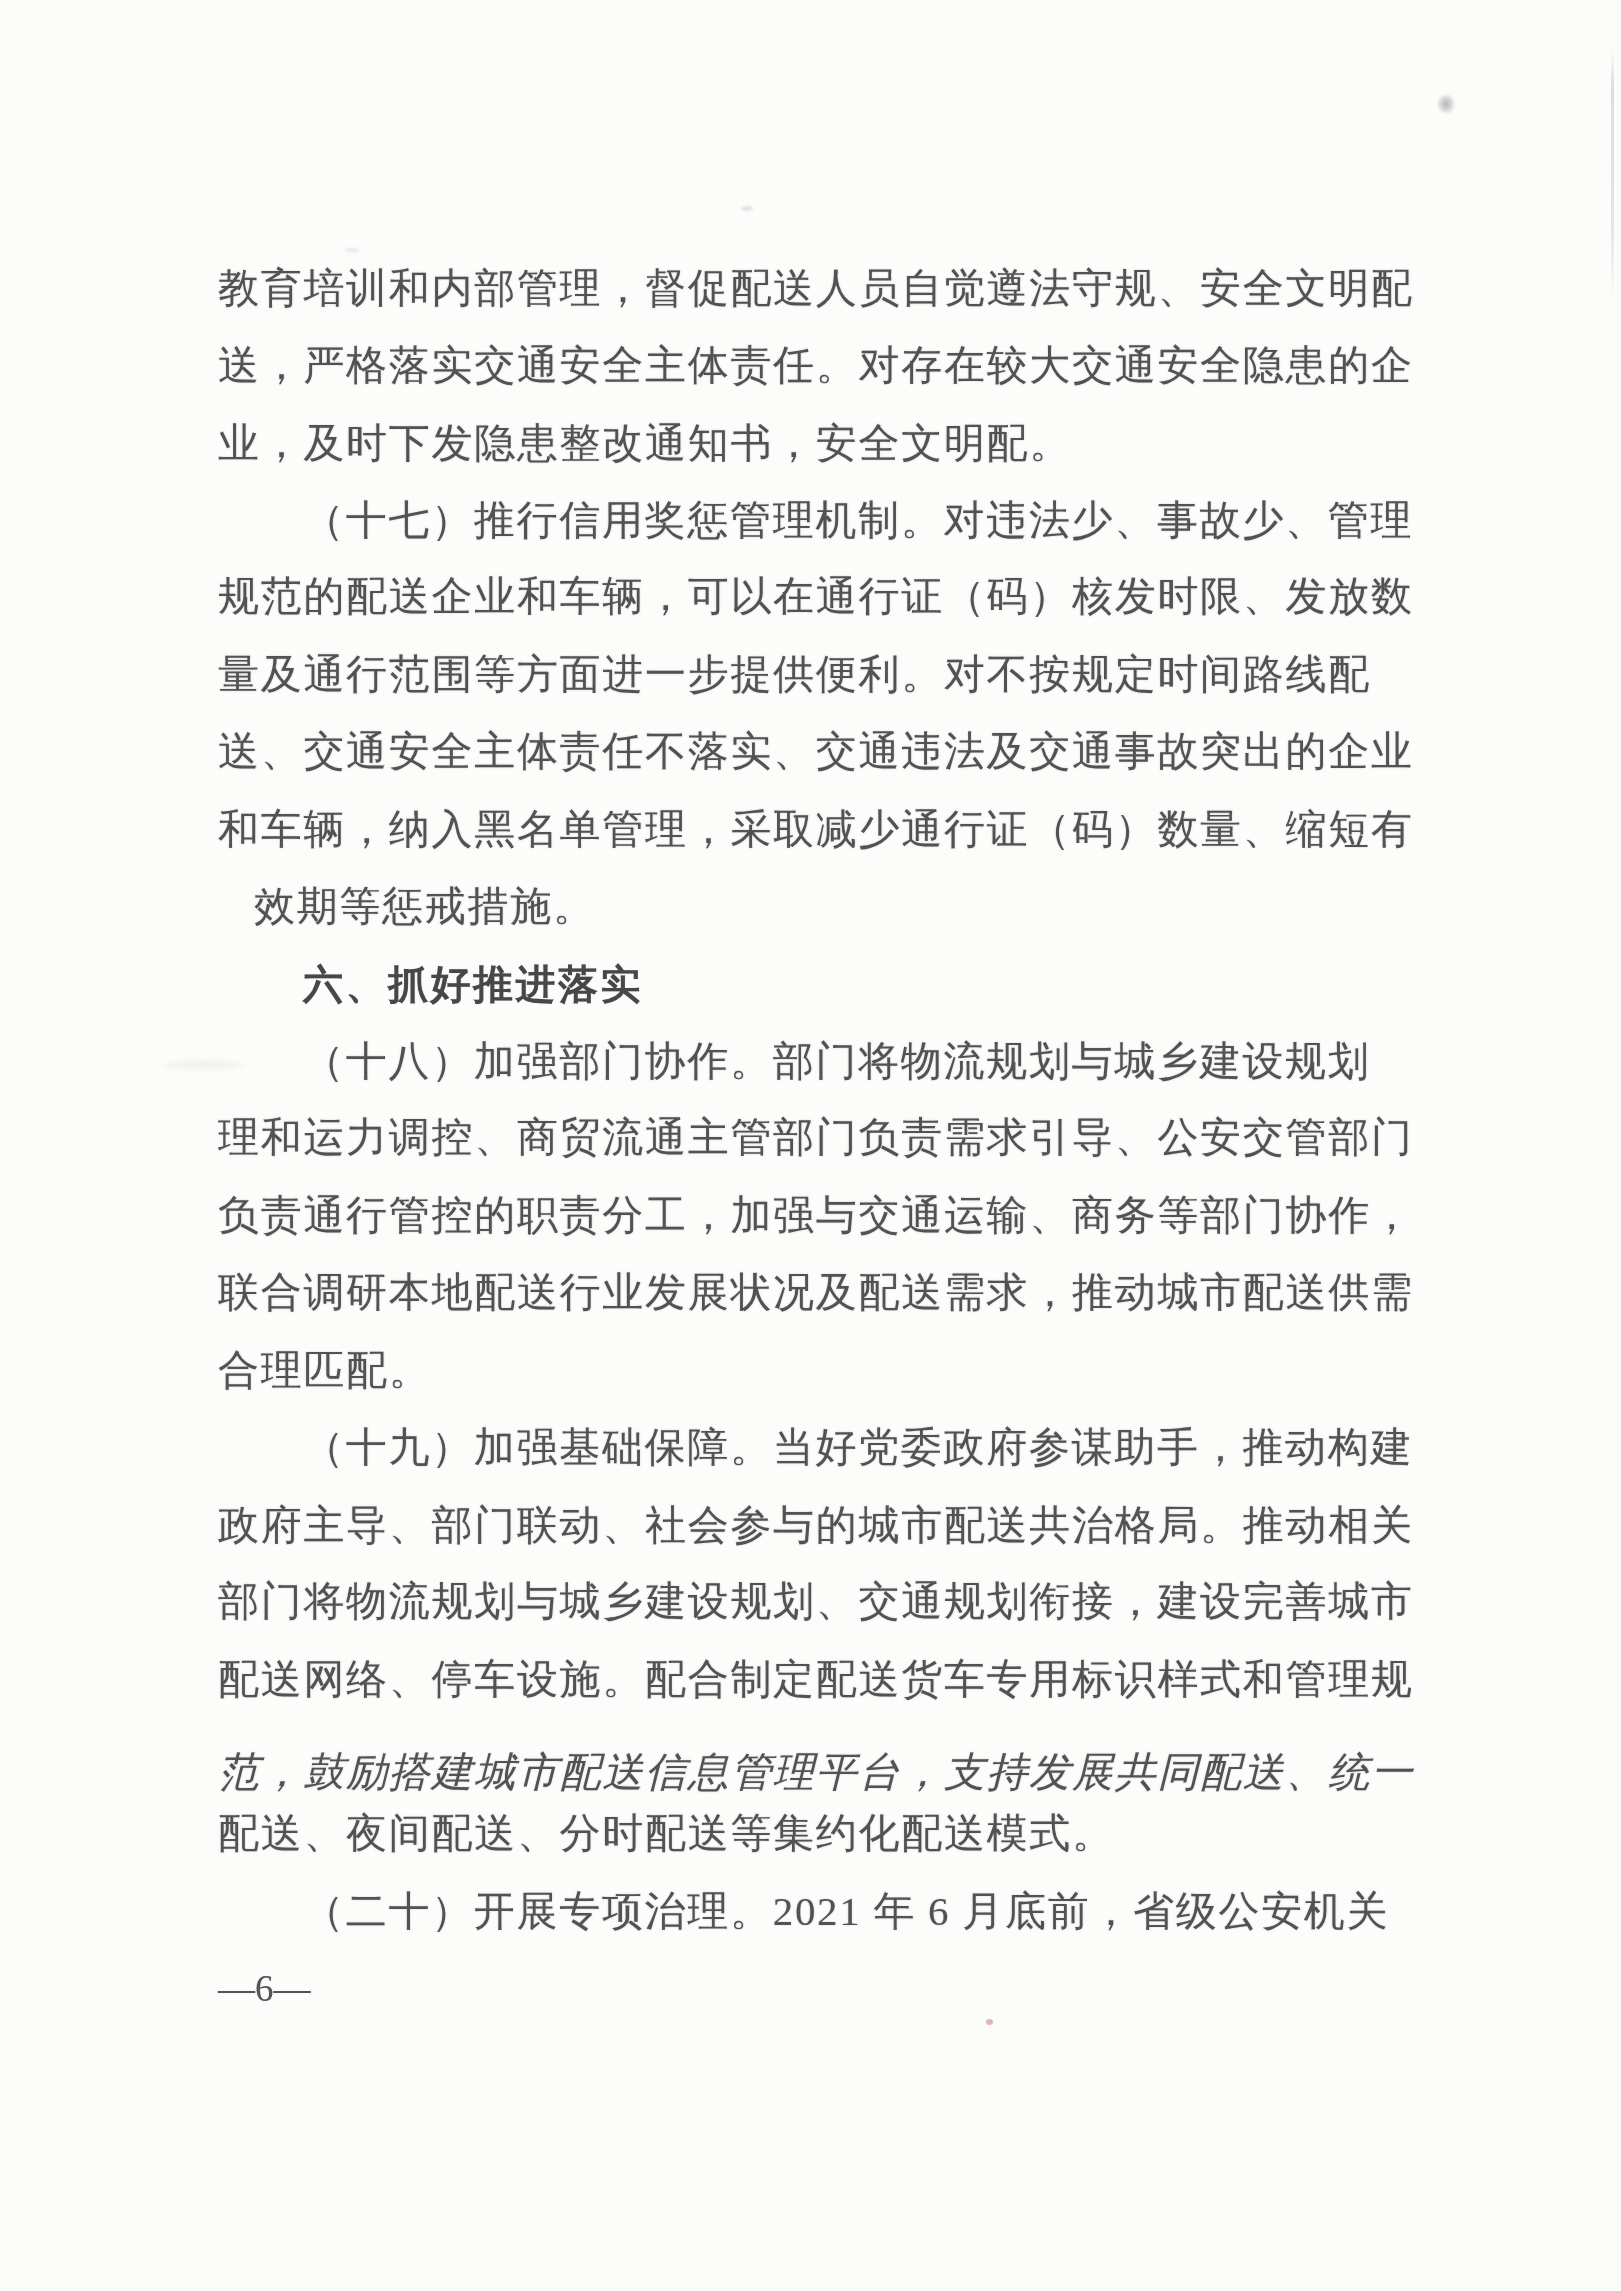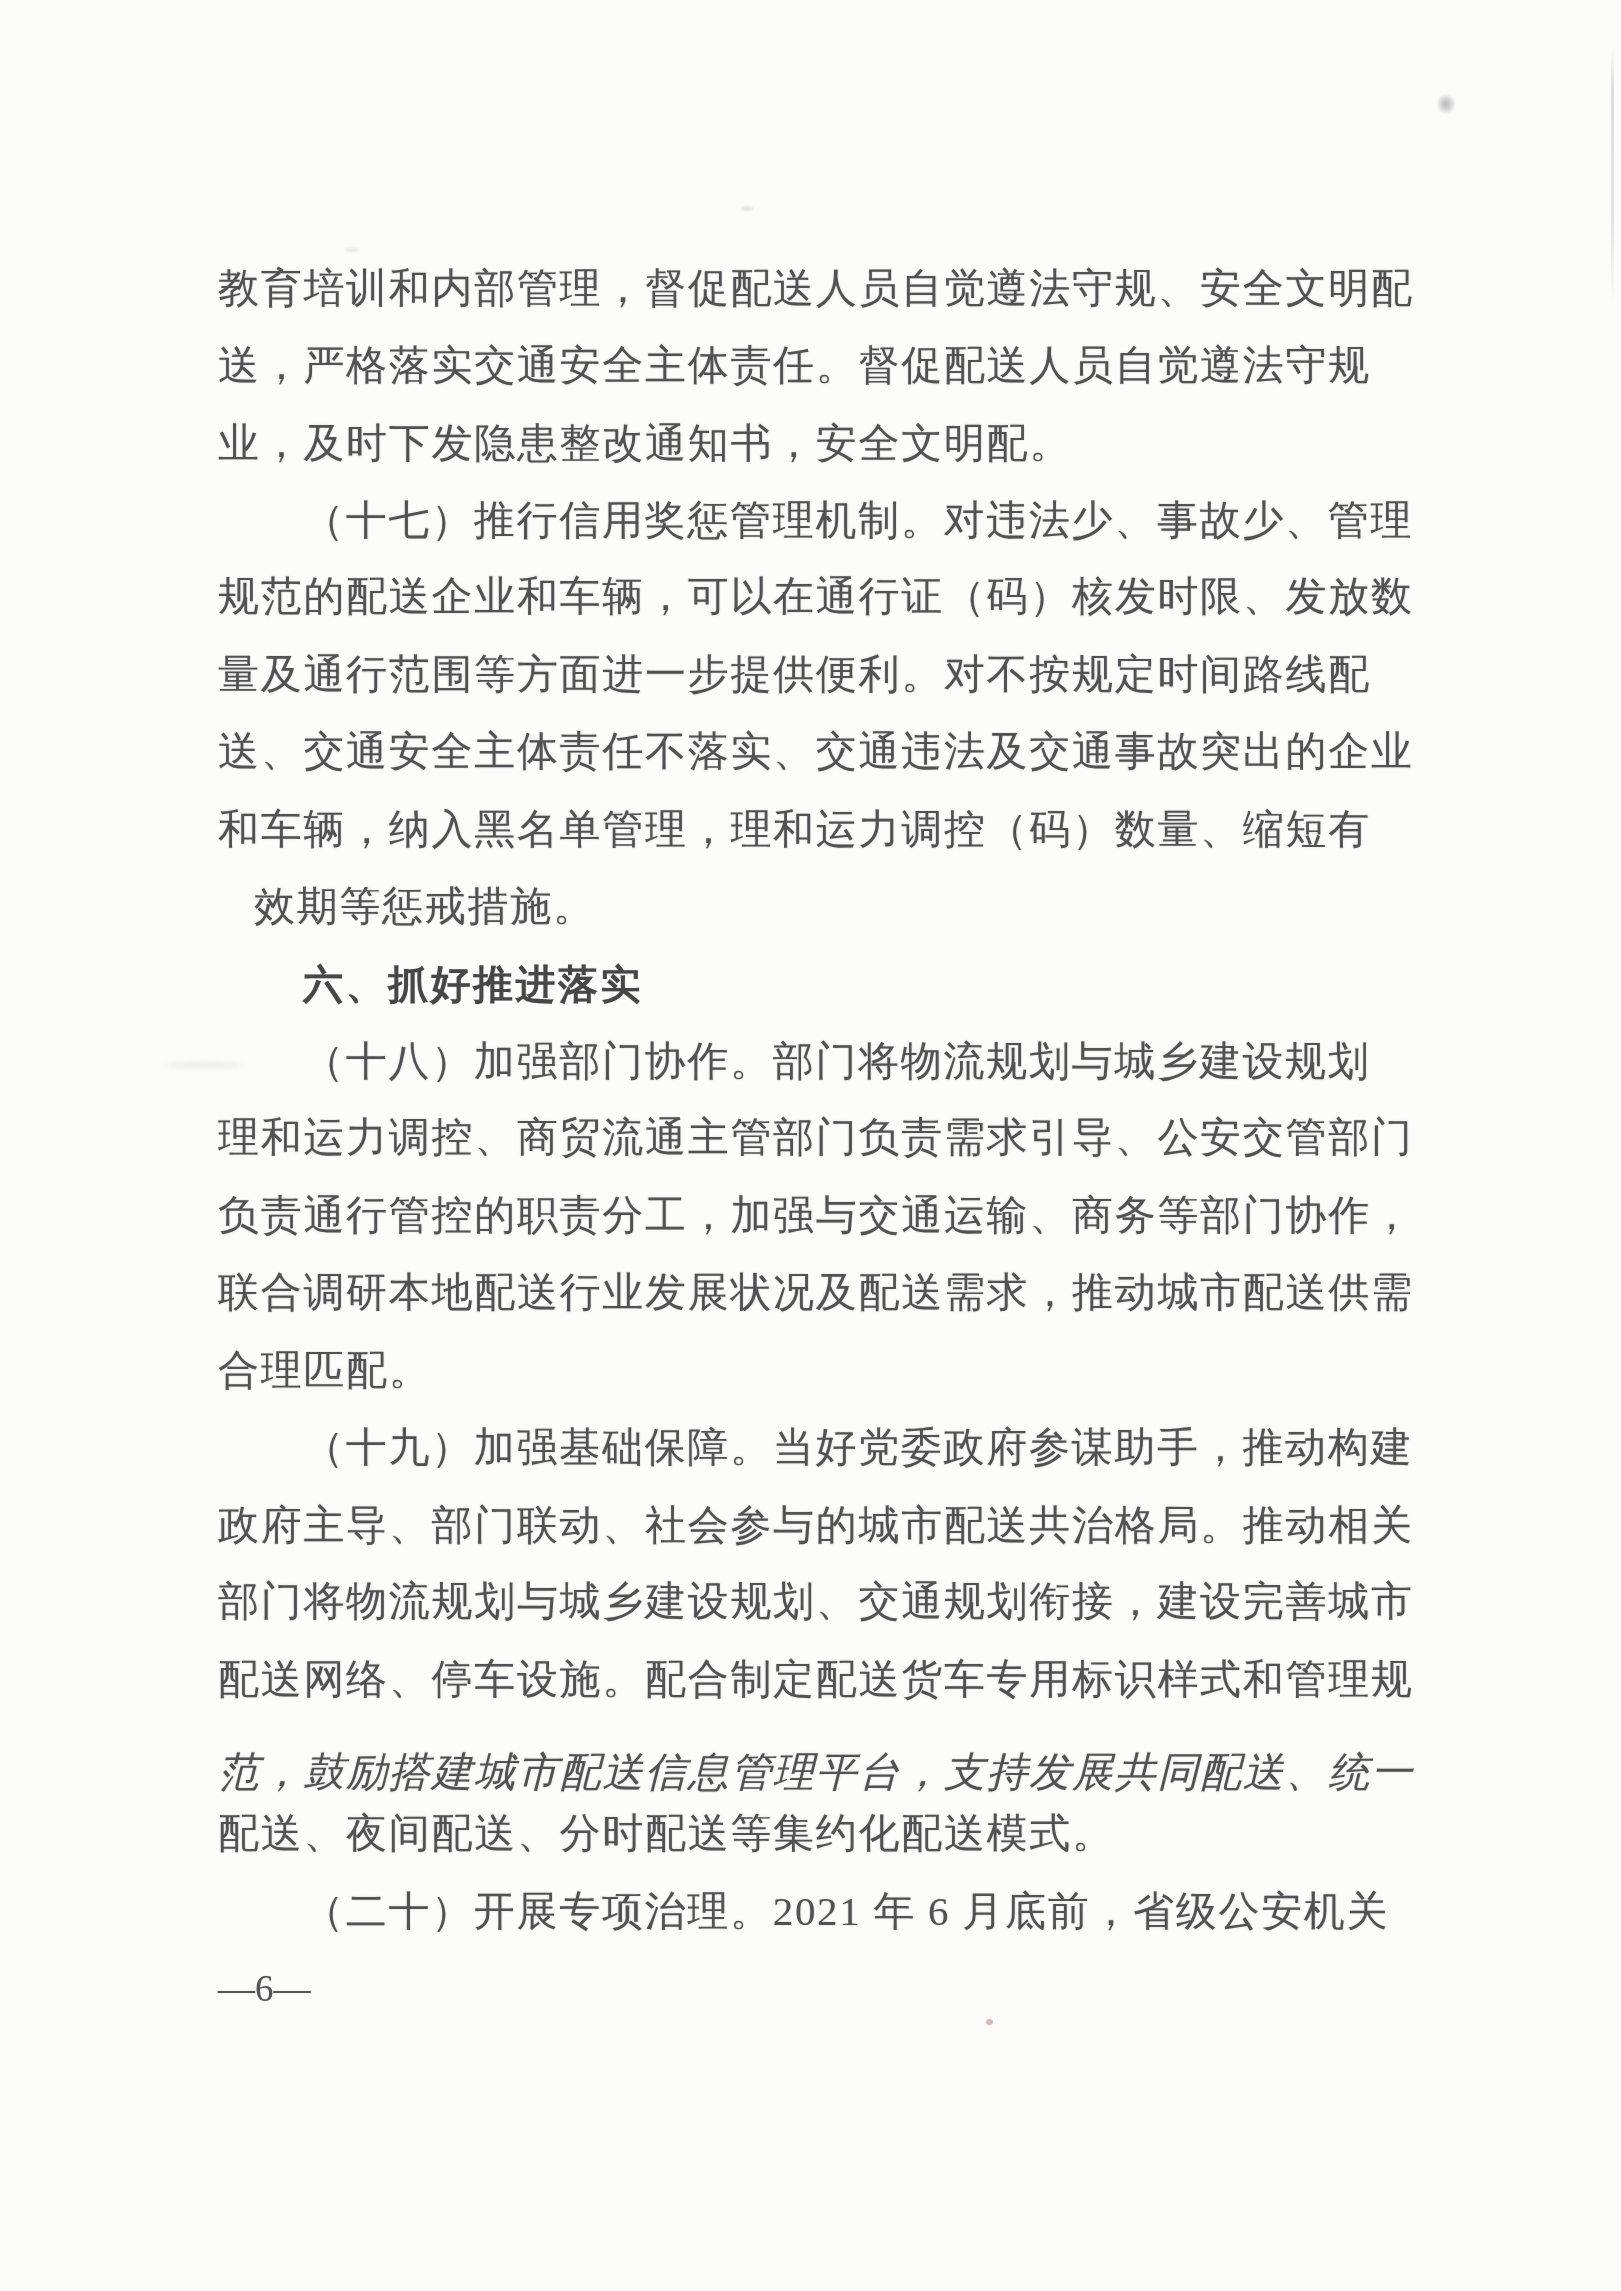--- a/index.html
+++ b/index.html
@@ -85,27 +85,27 @@
     background: #dfaaaa; filter: blur(0.5px); border-radius: 50%;
     opacity: 0.85;
   }
 </style>
 </head>
 <body>
 
 <div class="page">
   <div>
       <div class="line" style="top: 263px;">教育培训和内部管理，督促配送人员自觉遵法守规、安全文明配</div>
-      <div class="line" style="top: 340px;">送，严格落实交通安全主体责任。督促配送人员自觉遵法守规</div>
+      <div class="line" style="top: 340px;">送，严格落实交通安全主体责任。对存在较大交通安全隐患的企</div>
       <div class="line" style="top: 418px;">业，及时下发隐患整改通知书，安全文明配。</div>
       <div class="line indent" style="top: 495px;">（十七）推行信用奖惩管理机制。对违法少、事故少、管理</div>
       <div class="line" style="top: 571px;">规范的配送企业和车辆，可以在通行证（码）核发时限、发放数</div>
       <div class="line" style="top: 649px;">量及通行范围等方面进一步提供便利。对不按规定时间路线配</div>
       <div class="line" style="top: 726px;">送、交通安全主体责任不落实、交通违法及交通事故突出的企业</div>
-      <div class="line" style="top: 804px;">和车辆，纳入黑名单管理，理和运力调控（码）数量、缩短有</div>
+      <div class="line" style="top: 804px;">和车辆，纳入黑名单管理，采取减少通行证（码）数量、缩短有</div>
       <div class="line" style="top: 881px; margin-left: 36px;">效期等惩戒措施。</div>
       <div class="line heading indent" style="top: 959px;">六、抓好推进落实</div>
       <div class="line indent" style="top: 1036px;">（十八）加强部门协作。部门将物流规划与城乡建设规划</div>
       <div class="line" style="top: 1112px;">理和运力调控、商贸流通主管部门负责需求引导、公安交管部门</div>
       <div class="line" style="top: 1190px;">负责通行管控的职责分工，加强与交通运输、商务等部门协作，</div>
       <div class="line" style="top: 1267px;">联合调研本地配送行业发展状况及配送需求，推动城市配送供需</div>
       <div class="line" style="top: 1345px;">合理匹配。</div>
       <div class="line indent" style="top: 1422px;">（十九）加强基础保障。当好党委政府参谋助手，推动构建</div>
       <div class="line" style="top: 1500px;">政府主导、部门联动、社会参与的城市配送共治格局。推动相关</div>
       <div class="line" style="top: 1576px;">部门将物流规划与城乡建设规划、交通规划衔接，建设完善城市</div>

